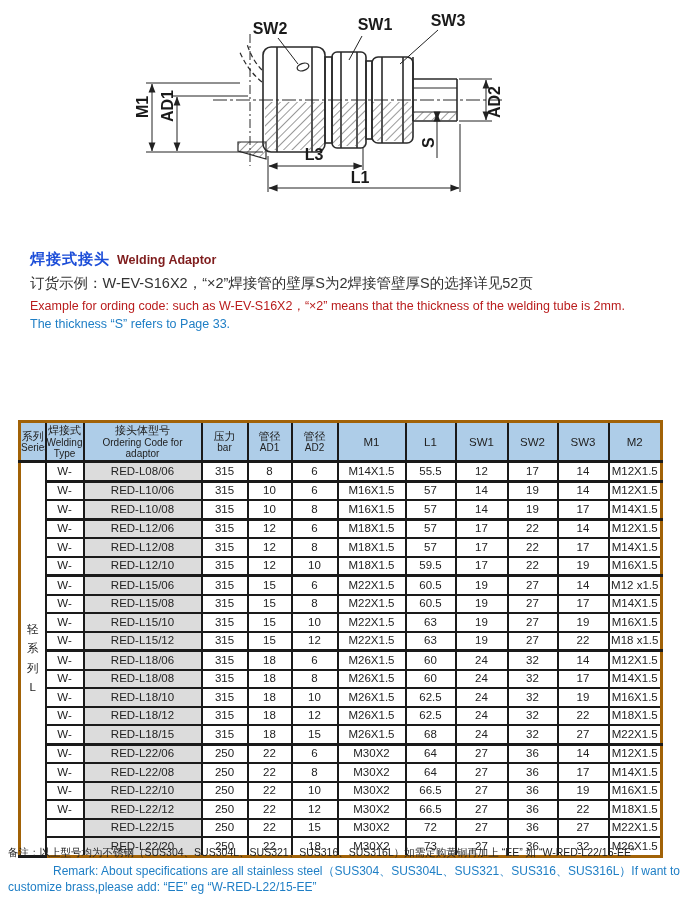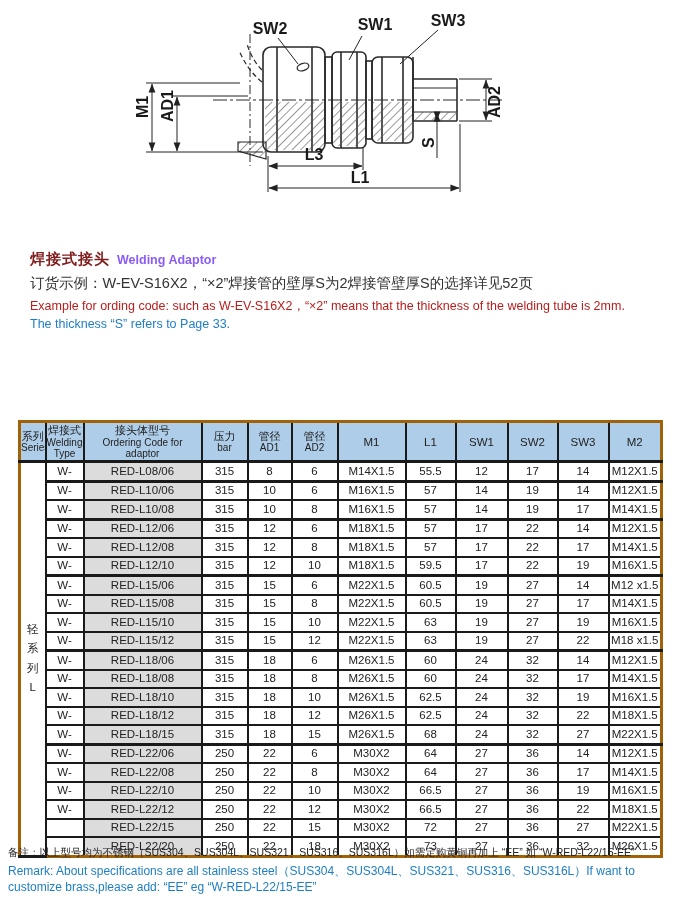--- a/index.html
+++ b/index.html
@@ -5,22 +5,22 @@
   html,body { margin:0; padding:0; background:#ffffff; }
   body { width:685px; height:903px; position:relative; font-family:"Liberation Sans", sans-serif; }
   .page { position:absolute; inset:0; width:685px; height:903px; background:#fff; overflow:hidden; }
 
   
   .drawing { position:absolute; left:0; top:0; }
   .dim-text text { font-family:"Liberation Sans", sans-serif; font-size:16px; font-weight:bold; fill:#1a1a1a; }
 
   
   .intro { position:absolute; left:30px; top:250px; width:645px; }
-  .intro-title-cn { font-size:15px; font-weight:bold; color:#7f1d1d; letter-spacing:1px; }
-  .intro-title-en { font-size:12.5px; font-weight:bold; color:#8b5cf6; margin-left:7px; }
+  .intro-title-cn { font-size:15px; font-weight:bold; color:#1d4ed8; letter-spacing:1px; }
+  .intro-title-en { font-size:12.5px; font-weight:bold; color:#7f1d1d; margin-left:7px; }
   .intro-cn { margin-top:5px; font-size:14.5px; color:#333; }
   .intro-en { margin-top:4px; font-size:12.5px; color:#b91c1c; line-height:1.45; }
   .intro-en2 { margin-top:0; font-size:12.5px; color:#1e7ec5; line-height:1.45; }
 
   
   .spec-table { position:absolute; left:18px; top:420px; width:642px;
                 border-collapse:collapse; table-layout:fixed; border:3px solid #a16207; }
   .spec-table th, .spec-table td { border:2px solid #1a1a1a; padding:0; text-align:center;
                 vertical-align:middle; color:#222; overflow:hidden; }
   .spec-table thead th { background:#aecde8; height:37px; font-weight:normal; border-bottom-width:3px; }
@@ -30,21 +30,21 @@
   .h-single { font-size:11.5px; }
   .spec-table tbody td { height:16.5px; font-size:11.5px; line-height:1; background:#fff; }
   .spec-table tbody td.code-cell { background:#dcdcdc; }
   .spec-table tbody td.series-cell { background:#fff; }
   .vertical-text { white-space:pre-line; font-size:11.5px; line-height:1.7; color:#222; }
   .spec-table tr.group-end td { border-bottom-width:3px; }
 
   
   .footer { position:absolute; left:8px; top:846px; width:672px; }
   .footer-cn { font-size:10.5px; color:#222; }
-  .footer-en { font-size:12px; color:#1e7ec5; line-height:1.35; margin-top:3px; }
+  .footer-en { font-size:12px; color:#1e7ec5; line-height:1.35; margin-top:3px;text-align:right; }
   .footer-en2 { font-size:12px; color:#1e7ec5; line-height:1.35; }
 </style>
 </head>
 <body>
 
 <div class="page">
 
   <svg class="drawing" width="685" height="240" viewBox="0 0 685 240">
     <defs>
       <pattern id="hatch" width="6" height="6" patternUnits="userSpaceOnUse" patternTransform="rotate(45)">

